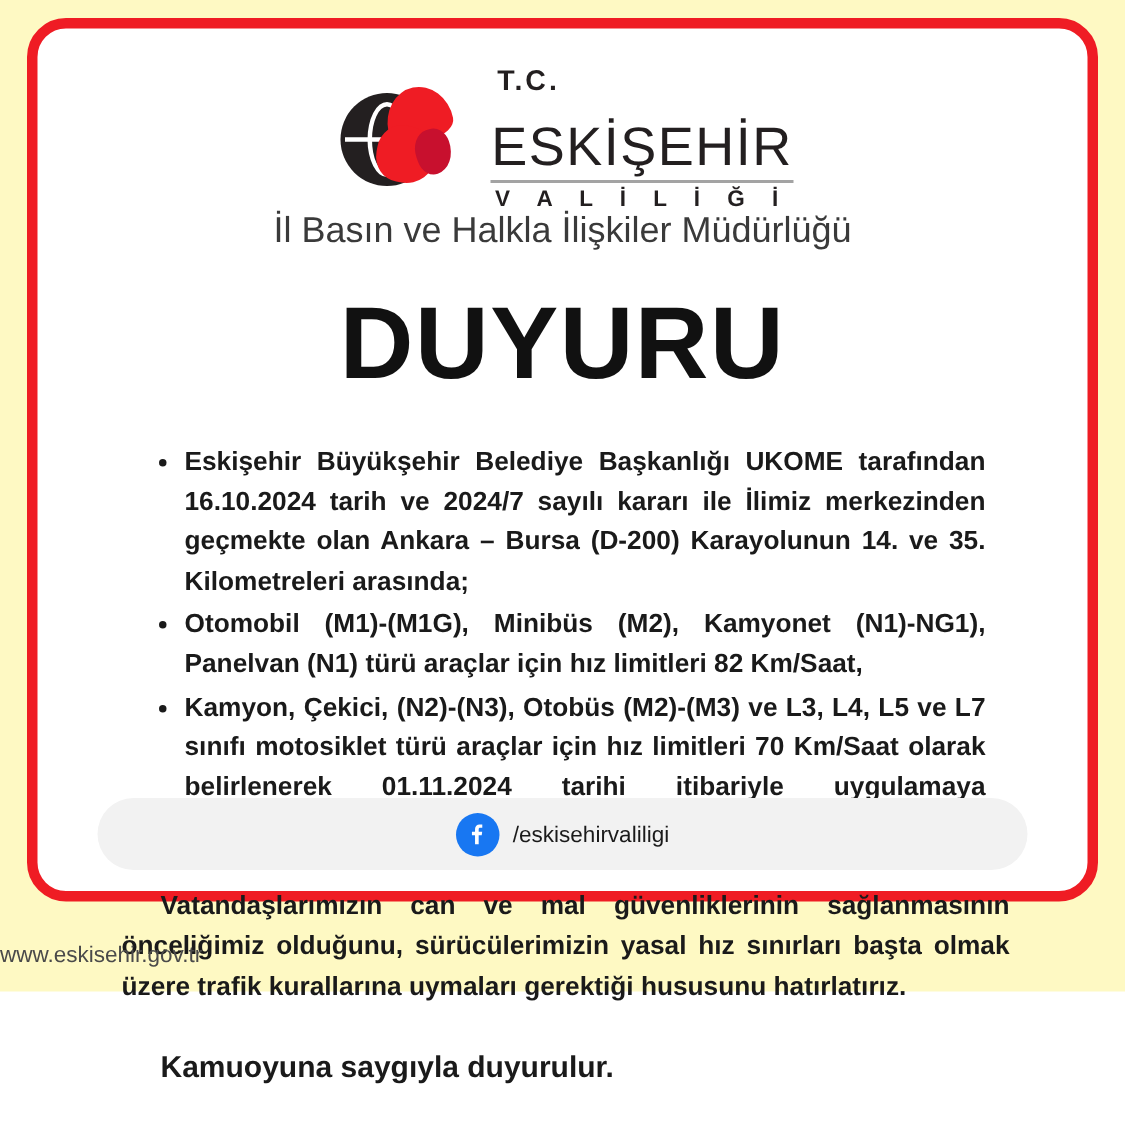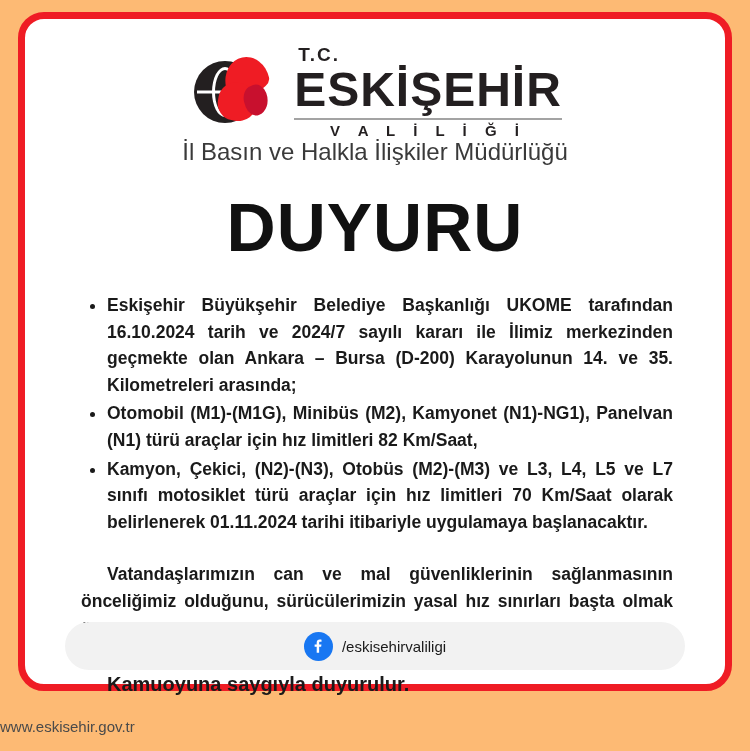--- a/index.html
+++ b/index.html
@@ -10,22 +10,22 @@
     width: 750px;
     height: 751px;
     background: #ffffff;
     font-family: "Liberation Sans", sans-serif;
     overflow: hidden;
   }
 
   .poster {
     position: relative;
     width: 750px;
-    height: 751px;
-    background: #fdba74;
+    height: 661px;
+    background: #fef9c3;
     box-sizing: border-box;
   }
 
   
   .frame {
     position: absolute;
     left: 18px;
     top: 12px;
     right: 18px;
     bottom: 60px;
@@ -133,25 +133,25 @@
     text-align: left;
   }
   .logo-tc {
     font-size: 19px;
     font-weight: 700;
     color: #231f20;
     letter-spacing: 2px;
     margin-left: 4px;
   }
   .logo-city {
-    font-size: 48px;
-    font-weight: 700;
+    font-size: 36px;
+    font-weight: 400;
     color: #231f20;
     letter-spacing: 1px;
-    margin-top: 2px;
+    margin-top: 16px;
   }
   .logo-vali {
     font-size: 15px;
     font-weight: 700;
     color: #231f20;
     letter-spacing: 7px;
     margin-top: 4px;
     text-align: center;
     border-top: 2px solid #a3a3a3;
     padding-top: 3px;
@@ -173,21 +173,21 @@
     margin-top: 22px;
   }
 
   
   .body-block {
     margin-top: 26px;
     padding: 0 18px 0 22px;
   }
 
   ul.bullets {
-    margin: 0;
+    margin: 16px;
     padding-left: 26px;
     list-style: disc;
   }
   ul.bullets li {
     font-size: 17.5px;
     font-weight: 700;
     color: #1a1a1a;
     text-align: justify;
     line-height: 1.52;
     margin-bottom: 2px;

